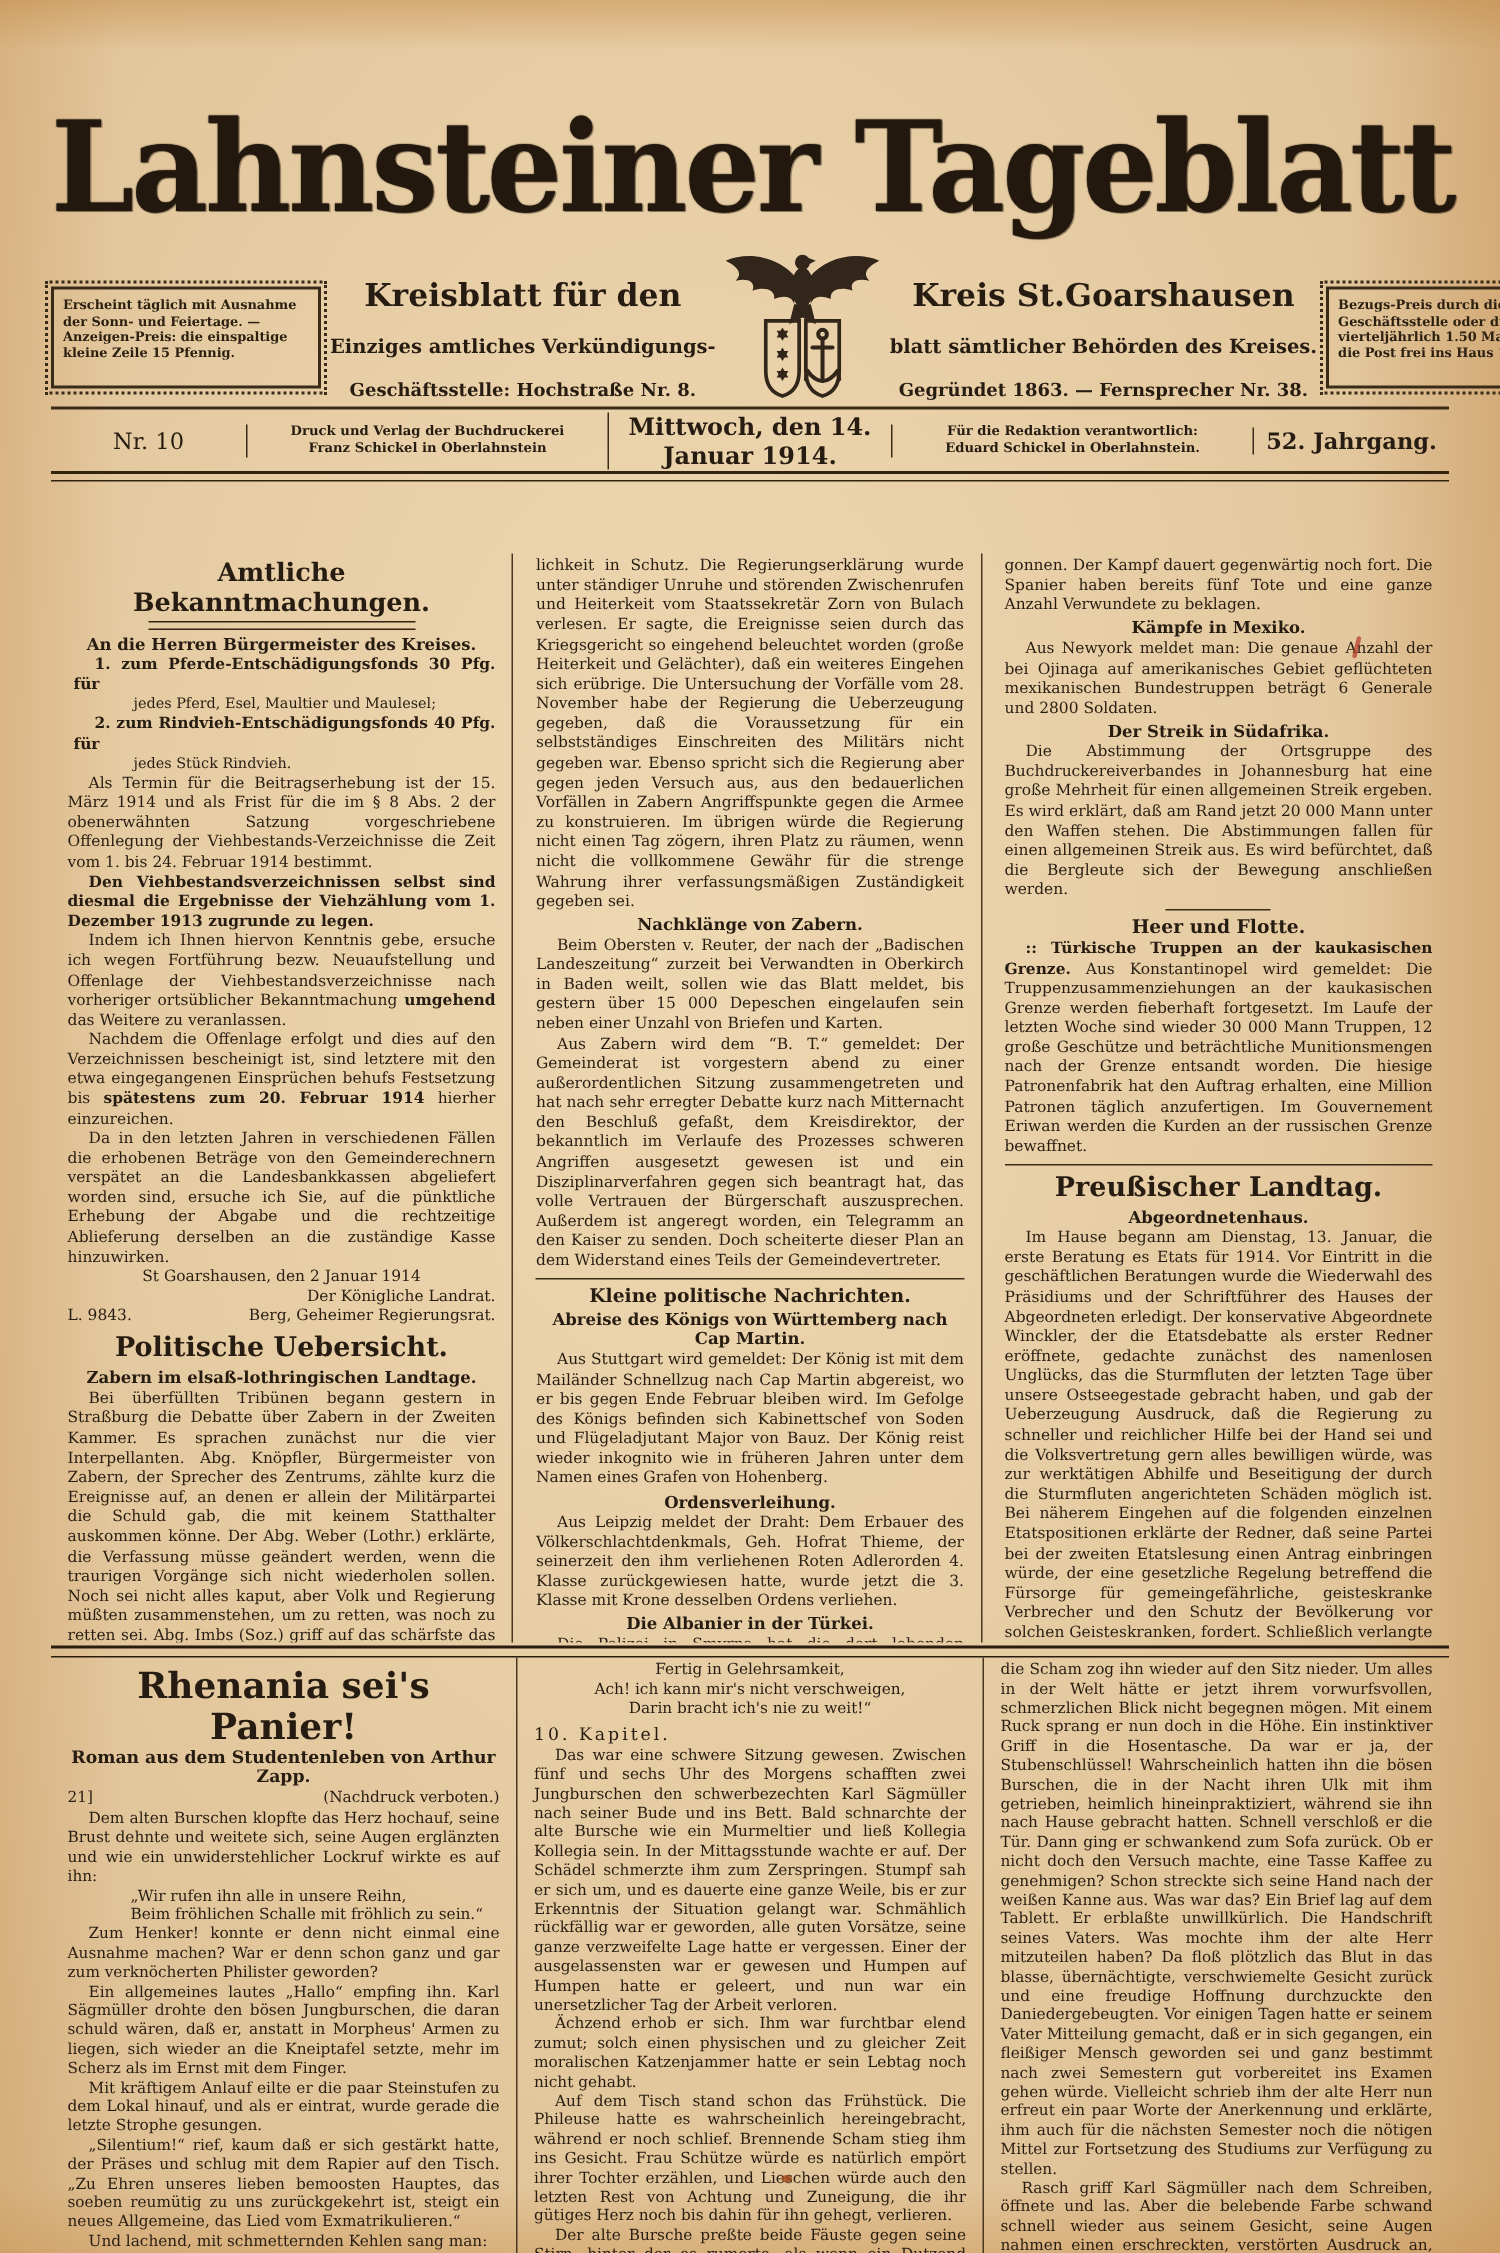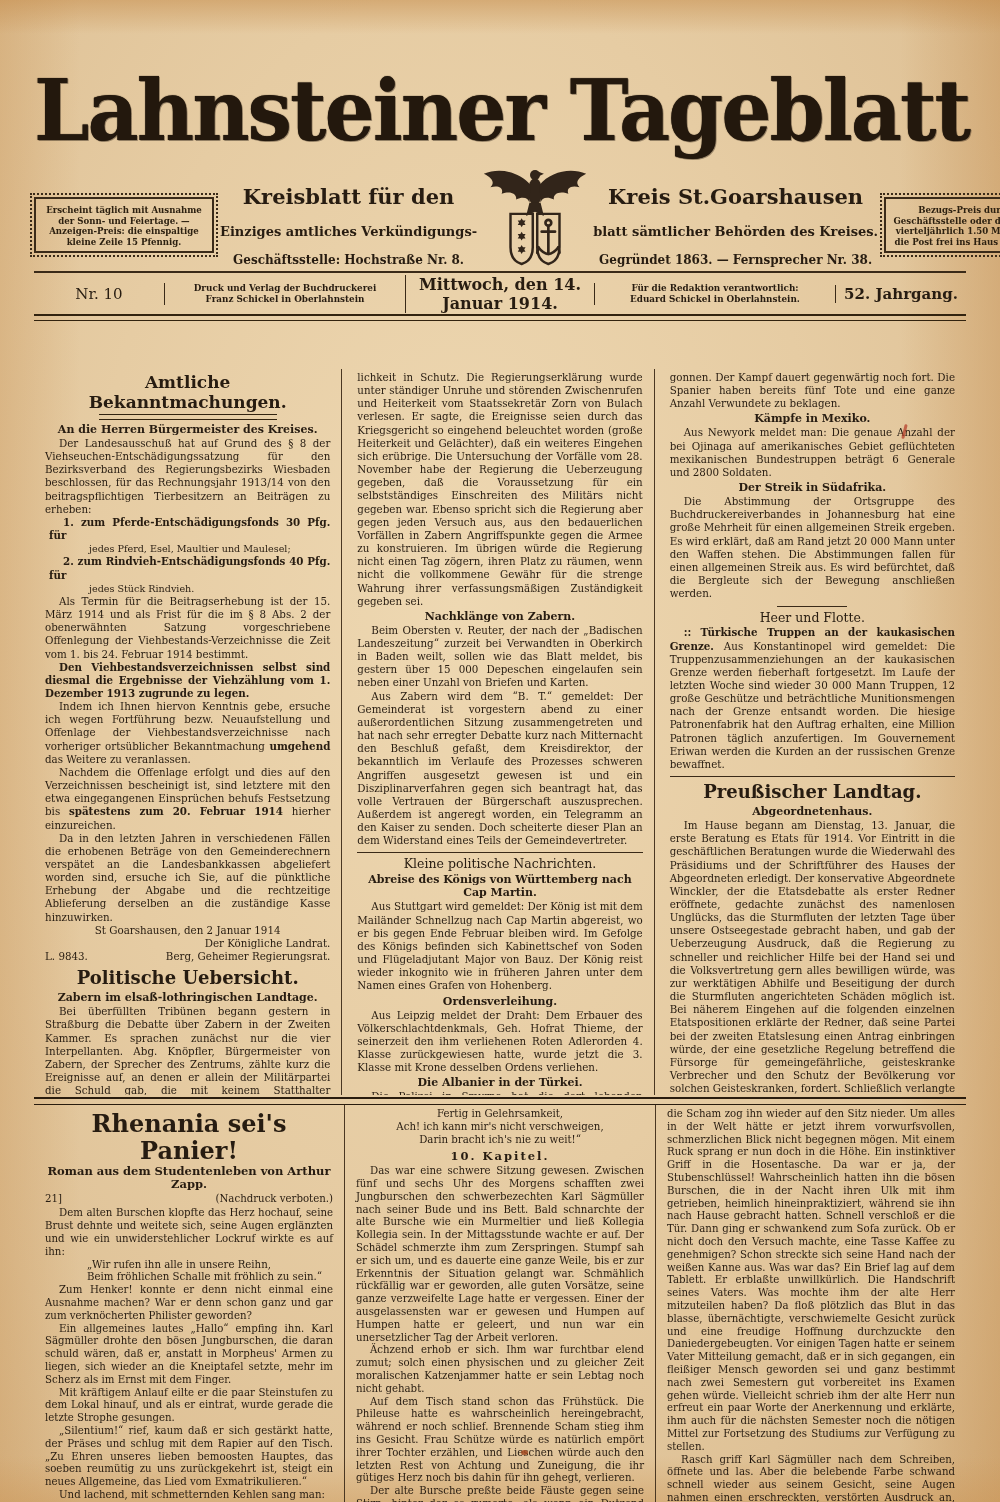--- a/index.html
+++ b/index.html
@@ -18,22 +18,22 @@
   
   .mast-title{
     margin-top:52px;height:128px;text-align:center;
     font-size:79px;font-weight:bold;letter-spacing:-2px;line-height:120px;
     transform:scaleY(1.06);color:#23180d;text-shadow:0 0 1px #23180d,1px 1px 0 rgba(35,24,13,.35);
     white-space:nowrap;
   }
   .subhead{display:flex;align-items:stretch;height:86px;margin-top:2px;border-bottom:2px solid #3a2a18;padding-bottom:3px;}
   .ornate{
     width:180px;flex:none;border:2px solid #3a2a18;outline:2px dotted #3a2a18;outline-offset:2px;
-    font-size:8.6px;font-weight:bold;line-height:10.6px;text-align:center;
-    padding:6px 6px;box-sizing:border-box;align-self:center;height:56px;color:#2c2010;
+    font-size:8.6px;font-weight:bold;line-height:10.6px;text-align:left;
+    padding:6px 6px;box-sizing:border-box;align-self:center;height:68px;color:#2c2010;
   }
   .sub-center{flex:1;display:grid;grid-template-columns:1fr 116px 1fr;margin:0 6px;}
   .sub-side{display:flex;flex-direction:column;justify-content:space-between;padding:2px 0 0 0;text-align:center;}
   .sub-big{font-size:21px;font-weight:bold;letter-spacing:0;line-height:26px;white-space:nowrap;}
   .sub-mid{font-size:13px;font-weight:bold;line-height:16px;white-space:nowrap;}
   .sub-small{font-size:12px;font-weight:bold;line-height:15px;white-space:nowrap;}
   .crest{position:relative;}
   .crest svg{position:absolute;left:50%;top:-26px;transform:translateX(-50%);}
   
   .dateline{display:flex;align-items:center;height:38px;margin-top:2px;}
@@ -46,21 +46,21 @@
   .dbl-rule{height:4px;border-top:2px solid #32230f;border-bottom:1px solid #32230f;margin-top:1px;}
   
   .cols{display:flex;margin-top:4px;}
   .col{flex:1;padding:2px 11px 0 11px;height:724px;overflow:hidden;font-size:10.3px;line-height:13.15px;text-align:justify;margin-top:44px;}
   .col + .col{border-left:1px solid #4a3722;padding-left:15px;}
   .p{margin:0;text-indent:14px;}
   .pb{margin:0;text-indent:14px;font-weight:bold;}
   .h-main{font-size:17px;font-weight:bold;text-align:center;margin:1px 0 2px 0;line-height:20px;}
   .h-main2{font-size:18px;font-weight:bold;text-align:center;margin:4px 0 1px 0;line-height:22px;}
   .h-art{font-size:11px;font-weight:bold;text-align:center;margin:2px 0 1px 0;line-height:13px;}
-  .h-news{font-size:12.5px;font-weight:normal;text-align:center;margin:3px 0 1px 0;line-height:15px;}
+  .h-news{font-size:12.5px;font-weight:bold;text-align:center;margin:3px 0 1px 0;line-height:15px;}
   .t-underline{width:178px;height:4px;border-top:1px solid #32230f;border-bottom:1px solid #32230f;margin:0 auto 3px auto;}
   .rule-full{border-top:1px solid #3a2a18;margin:5px 0 3px 0;}
   .rule-short{width:70px;border-top:1px solid #3a2a18;margin:6px auto 3px auto;}
   .sig-center{text-align:center;margin:0;}
   .sig-right{text-align:right;margin:0;}
   .sig-row{display:flex;justify-content:space-between;margin:0;gap:28px;}
   .listitem{margin:0 0 0 4px;}
   .listitem .lead{font-weight:bold;}
   .listitem .subline{display:block;margin-left:26px;font-size:9.6px;}
   
@@ -68,21 +68,21 @@
   .feu-cols{display:flex;}
   .feu-col{flex:1;padding:3px 11px 0 11px;height:438px;overflow:hidden;font-size:10.2px;line-height:12.8px;text-align:justify;}
   .feu-col + .feu-col{border-left:1px solid #4a3722;}
   .feu-title{font-size:24px;font-weight:bold;text-align:center;margin:2px 0 1px 0;line-height:27px;}
   .feu-byline{font-size:11.5px;font-weight:bold;text-align:center;margin:0 0 2px 0;}
   .feu-serialrow{display:flex;justify-content:space-between;font-size:10.2px;margin-bottom:2px;gap:40px;}
   .verse{margin:0 0 0 42px;}
   .verse .vl{display:block;text-indent:0;}
   .verse-c{margin:0;text-align:center;}
   .verse-c .vl{display:block;text-indent:0;}
-  .chapter{font-size:11.5px;font-weight:bold;text-align:center;letter-spacing:2px;margin:4px 0 2px 0;}
+  .chapter{font-size:11.5px;font-weight:normal;text-align:left;letter-spacing:2px;margin:4px 0 2px 0;}
   
   .red-tick{position:absolute;width:3px;height:15px;background:#b5402c;opacity:.75;transform:rotate(14deg);border-radius:2px;}
   .rust-dot{position:absolute;width:7px;height:5px;background:#a34a22;border-radius:50%;opacity:.85;}
 </style>
 </head>
 <body>
 
 <div class="page">
   <div class="inner">
 
@@ -151,21 +151,20 @@
       <div class="dl-cell dl-vol">52. Jahrgang.</div>
     </div>
     <div class="dbl-rule"></div>
 
     <div class="cols">
 
       <div class="col">
         <div class="h-main">Amtliche Bekanntmachungen.</div>
         <div class="t-underline"></div>
         <div class="h-art">An die Herren Bürgermeister des Kreises.</div>
-        <p class="p">Der Landesausschuß hat auf Grund des § 8 der Viehseuchen-Entschädigungssatzung für den Bezirksverband des Regierungsbezirks Wiesbaden beschlossen, für das Rechnungsjahr 1913/14 von den beitragspflichtigen Tierbesitzern an Beiträgen zu erheben:</p>
         <p class="p listitem"><span class="lead">1. zum Pferde-Entschädigungsfonds 30 Pfg. für</span><span class="subline">jedes Pferd, Esel, Maultier und Maulesel;</span></p>
         <p class="p listitem"><span class="lead">2. zum Rindvieh-Entschädigungsfonds 40 Pfg. für</span><span class="subline">jedes Stück Rindvieh.</span></p>
         <p class="p">Als Termin für die Beitragserhebung ist der 15. März 1914 und als Frist für die im § 8 Abs. 2 der obenerwähnten Satzung vorgeschriebene Offenlegung der Viehbestands-Verzeichnisse die Zeit vom 1. bis 24. Februar 1914 bestimmt.</p>
         <p class="pb">Den Viehbestandsverzeichnissen selbst sind diesmal die Ergebnisse der Viehzählung vom 1. Dezember 1913 zugrunde zu legen.</p>
         <p class="p"><span>Indem ich Ihnen hiervon Kenntnis gebe, ersuche ich wegen Fortführung bezw. Neuaufstellung und Offenlage der Viehbestandsverzeichnisse nach vorheriger ortsüblicher Bekanntmachung</span> <b>umgehend</b> <span>das Weitere zu veranlassen.</span></p>
         <p class="p"><span>Nachdem die Offenlage erfolgt und dies auf den Verzeichnissen bescheinigt ist, sind letztere mit den etwa eingegangenen Einsprüchen behufs Festsetzung bis</span> <b>spätestens zum 20. Februar 1914</b> <span>hierher einzureichen.</span></p>
         <p class="p">Da in den letzten Jahren in verschiedenen Fällen die erhobenen Beträge von den Gemeinderechnern verspätet an die Landesbankkassen abgeliefert worden sind, ersuche ich Sie, auf die pünktliche Erhebung der Abgabe und die rechtzeitige Ablieferung derselben an die zuständige Kasse hinzuwirken.</p>
         <p class="sig-center">St Goarshausen, den 2 Januar 1914</p>
         <p class="sig-right">Der Königliche Landrat.</p>
         <p class="sig-row">

